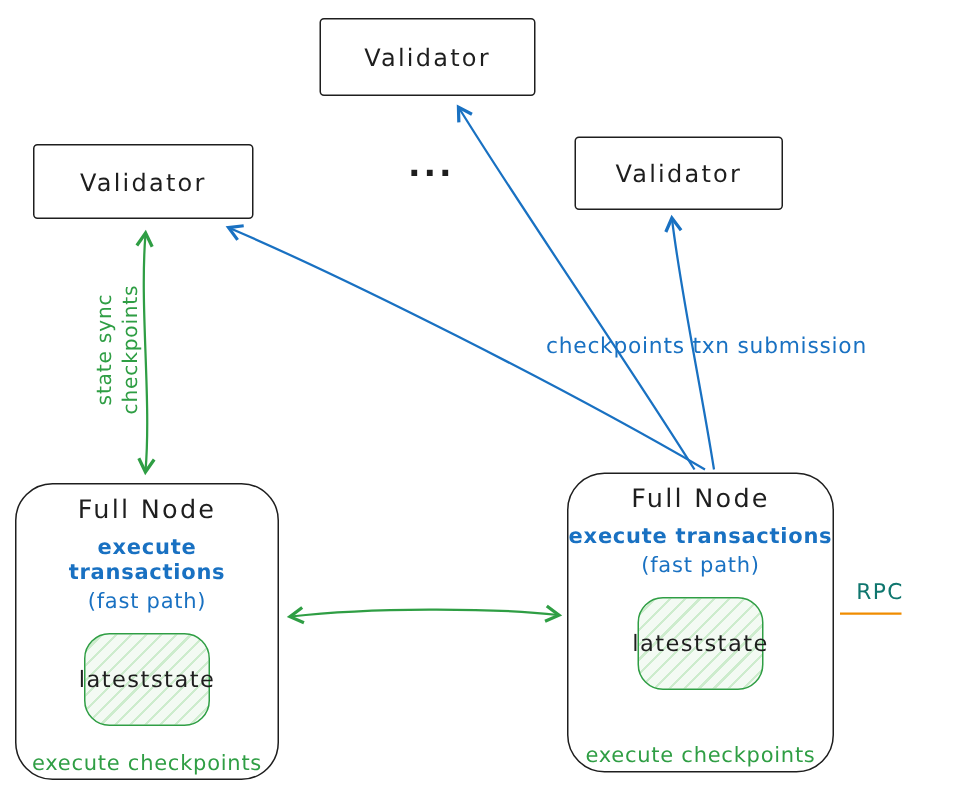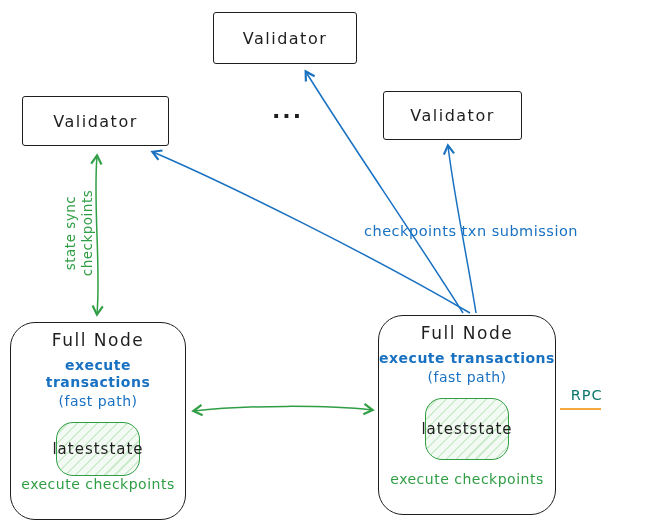--- a/index.html
+++ b/index.html
@@ -42,21 +42,21 @@
     width:84px;height:62px;
     border:1.5px solid #2f9e44;
     border-radius:17px;
     box-sizing:border-box;
     display:flex;flex-direction:row;align-items:center;justify-content:center;
     background:repeating-linear-gradient(135deg,#cdeccd 0px,#cdeccd 1.5px,#f3faf3 1.5px,#f3faf3 7px);
   }
   .state-line{font-size:15px;line-height:18px;letter-spacing:1px;color:#1e1e1e;}
   .fn-footer{
     color:#2f9e44;font-size:14px;letter-spacing:0.5px;
-    margin-top:auto;margin-bottom:27px;
+    margin-top:auto;margin-bottom:2px;
   }
   .arrow-label{
     position:absolute;text-align:center;line-height:16px;
     letter-spacing:0.5px;
   }
   .green{color:#2f9e44;}
   .blue{color:#1971c2;}
   .orange{color:#0f766e;}
   .label-vert{
     left:79px;top:233px;width:160px;

